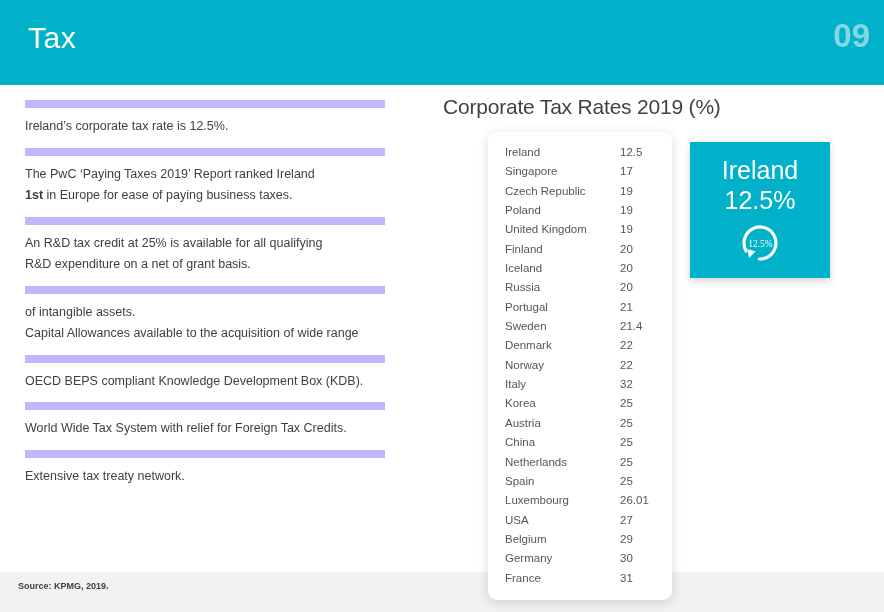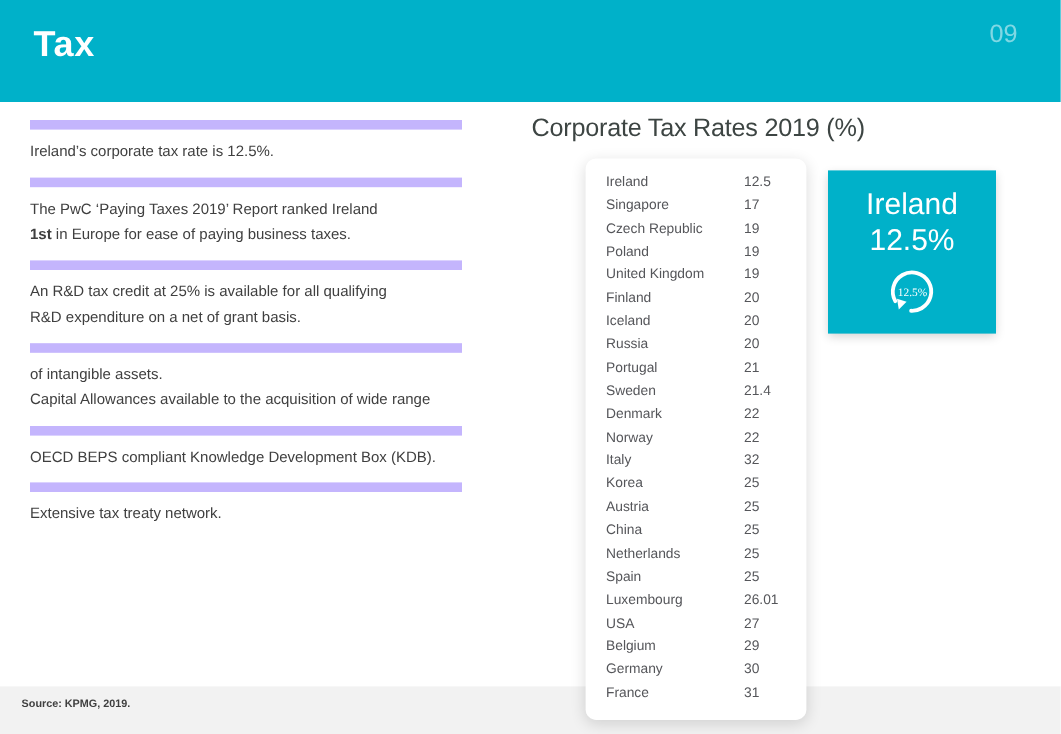--- a/index.html
+++ b/index.html
@@ -12,25 +12,25 @@
     color: #3f3f3f;
   }
 
   
   .header {
     position: absolute; left: 0; top: 0; width: 884px; height: 85px;
     background: #00b1c9;
   }
   .header-title {
     position: absolute; left: 28px; top: 21px;
-    font-size: 30px; color: #ffffff; font-weight: 700; letter-spacing: 0.5px;
+    font-size: 30px; color: #ffffff; font-weight: 400; letter-spacing: 0.5px;
   }
   .page-number {
-    position: absolute; right: 36px; top: 17px;
-    font-size: 21px; color: rgba(255,255,255,0.5); font-weight: 400;
+    position: absolute; right: 14px; top: 17px;
+    font-size: 33px; color: rgba(255,255,255,0.5); font-weight: 700;
   }
 
   
   .left-col {
     position: absolute; left: 25px; top: 100px; width: 360px;
   }
   .fact-block {
     border-top: 8px solid #c4b5fd;
     padding-top: 8px;
     padding-bottom: 10px;
@@ -109,20 +109,23 @@
 
   <div class="fact-block">
     <div class="fact-line">of intangible assets.</div>
     <div class="fact-line">Capital Allowances available to the acquisition of wide range</div>
   </div>
 
   <div class="fact-block">
     <div class="fact-line">OECD BEPS compliant Knowledge Development Box (KDB).</div>
   </div>
 
+  <div class="fact-block">
+    <div class="fact-line">World Wide Tax System with relief for Foreign Tax Credits.</div>
+  </div>
 
   <div class="fact-block">
     <div class="fact-line">Extensive tax treaty network.</div>
   </div>
 
 </div>
 
 <div class="chart-title">Corporate Tax Rates 2019 (%)</div>
 
 <div class="rates-card">

